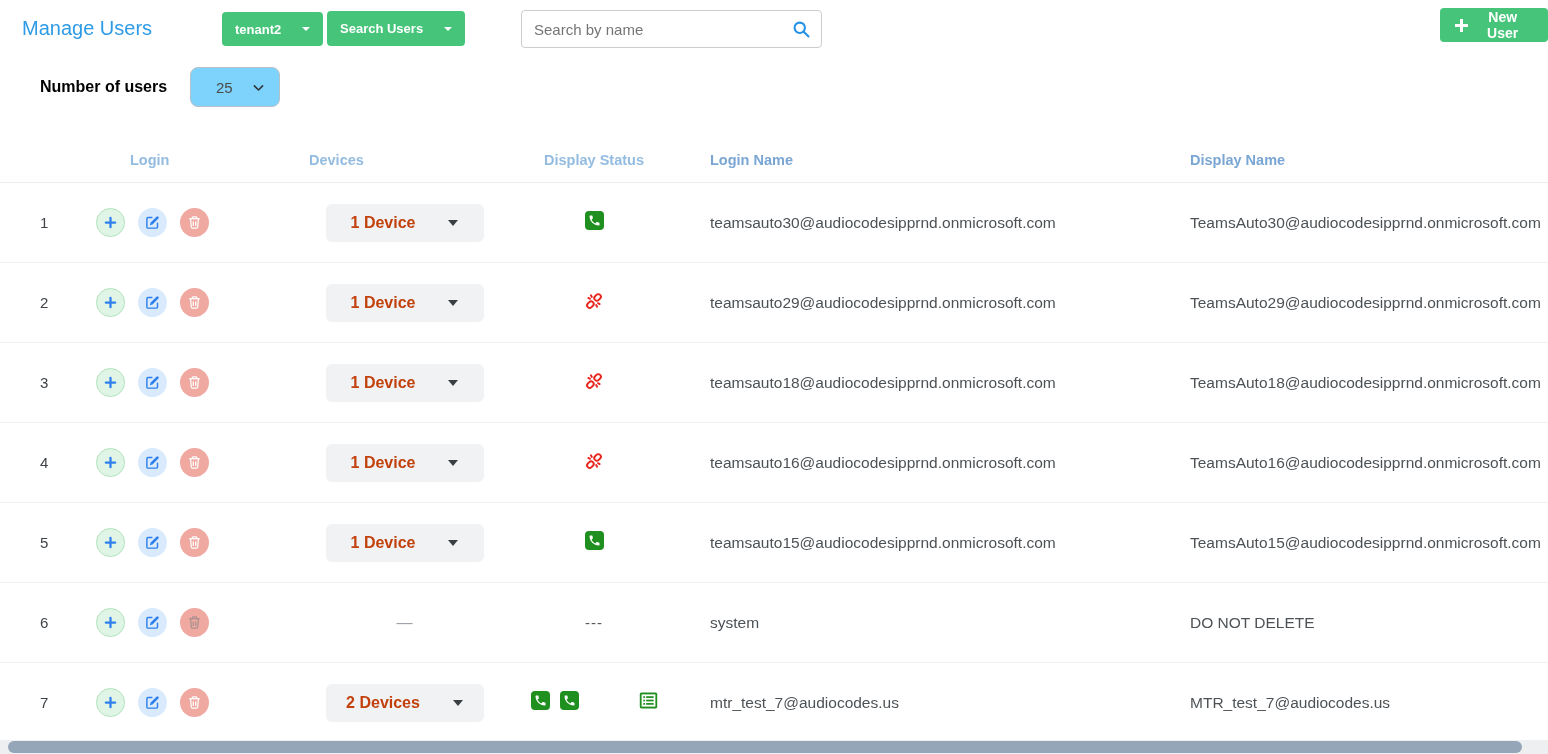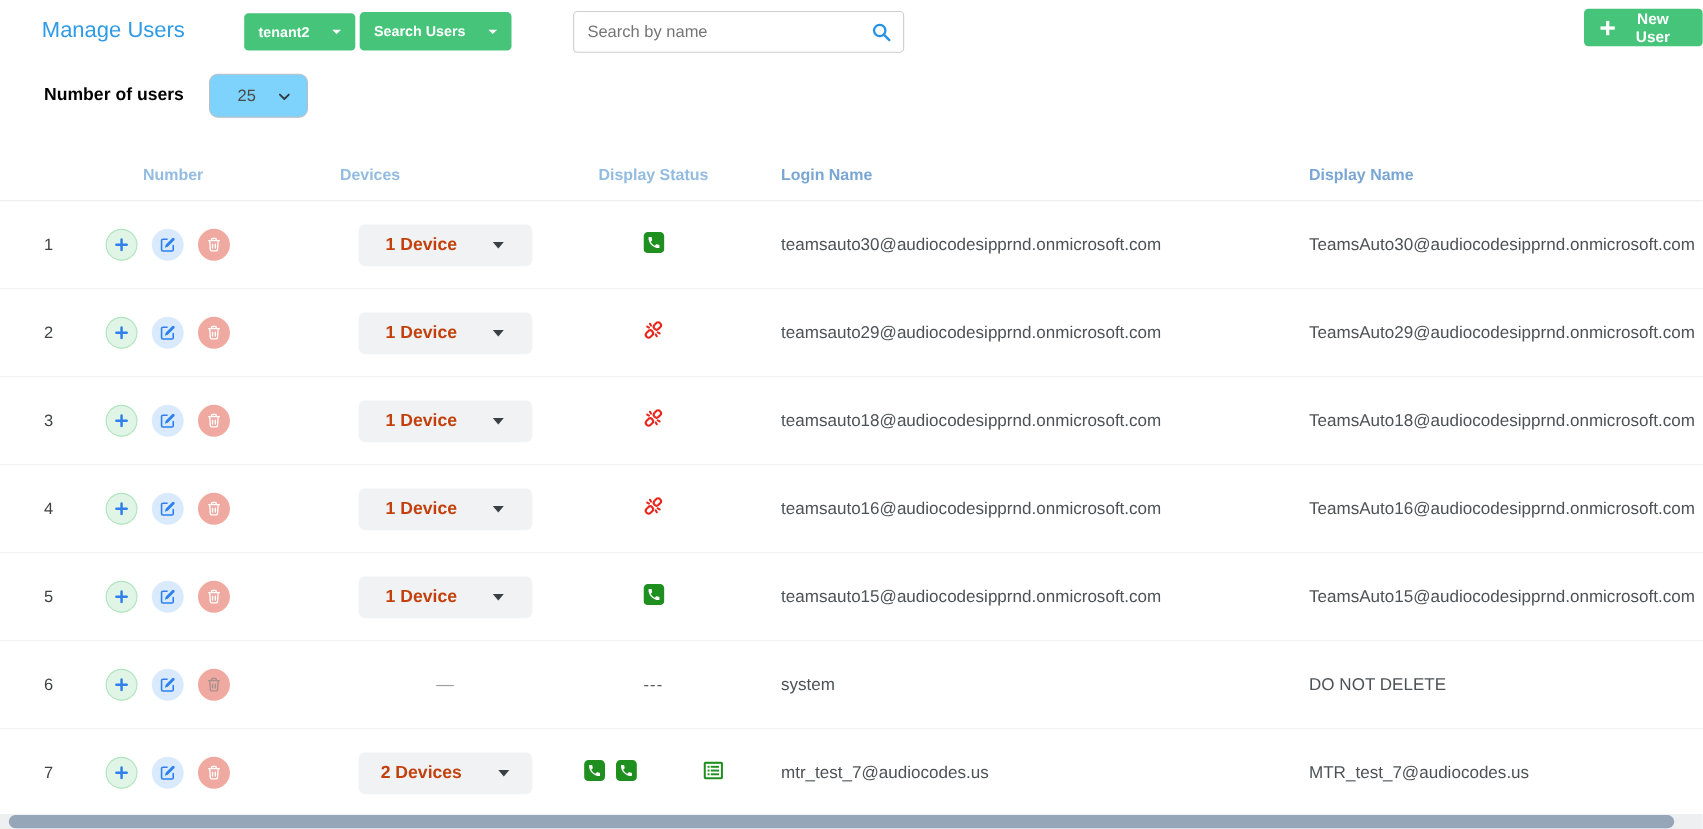--- a/index.html
+++ b/index.html
@@ -2,21 +2,21 @@
 <html style="--accent_green: #46c57a; --title_blue: #2e9be6; --search_icon_blue: #2492e8; --header_light_blue: #93bce0; --header_bold_blue: #7aa6d4; --status_green: #1f8f1f; --status_red: #e8281e; --action_blue: #2f80ed; --trash_bg: #f0a9a1; --devices_btn_bg: #f0f2f4; --scrollbar_thumb: #94a6b8;"><head>
 <meta charset="utf-8">
 <style>
   html,body{margin:0;padding:0;}
   body{
     width:1548px;height:754px;position:relative;overflow:hidden;
     background:#fff;font-family:"Liberation Sans",sans-serif;
     color:#4d5256;
   }
   
-  .page-title{position:absolute;left:22px;top:17px;font-size:20px;font-weight:500;color:var(--title_blue);margin-left:16px;}
+  .page-title{position:absolute;left:22px;top:17px;font-size:20px;font-weight:500;color:var(--title_blue);}
   .btn-green{
     position:absolute;display:inline-flex;align-items:center;gap:21px;
     background:var(--accent_green);color:#fff;font-weight:bold;font-size:13px;
     border:none;border-radius:4px;height:34px;padding:0 13px;cursor:pointer;
     font-family:"Liberation Sans",sans-serif;
   }
   .btn-tenant{left:222px;top:12px;}
   .btn-search-users{left:327px;top:11px;height:35px;}
   .caret-down{width:0;height:0;border-left:4px solid transparent;border-right:4px solid transparent;border-top:4px solid #fff;}
   .searchbox{
@@ -121,21 +121,21 @@
     <svg width="15" height="15" viewBox="0 0 24 24" fill="none" stroke="#33383d" stroke-width="2.6" stroke-linecap="round" stroke-linejoin="round">
       <path d="M5.5 9.5L12 16l6.5-6.5"></path>
     </svg>
   </span>
 </div>
 
 <table class="users">
   <thead>
     <tr>
       <th class="h-num"></th>
-      <th class="h-action">Number</th>
+      <th class="h-action">Login</th>
       <th class="h-devices">Devices</th>
       <th class="h-status">Display Status</th>
       <th class="h-login">Login Name</th>
       <th class="h-display">Display Name</th>
 
     </tr>
   </thead>
   <tbody id="tbody">
   <tr>
     <td class="c-num">1</td>

